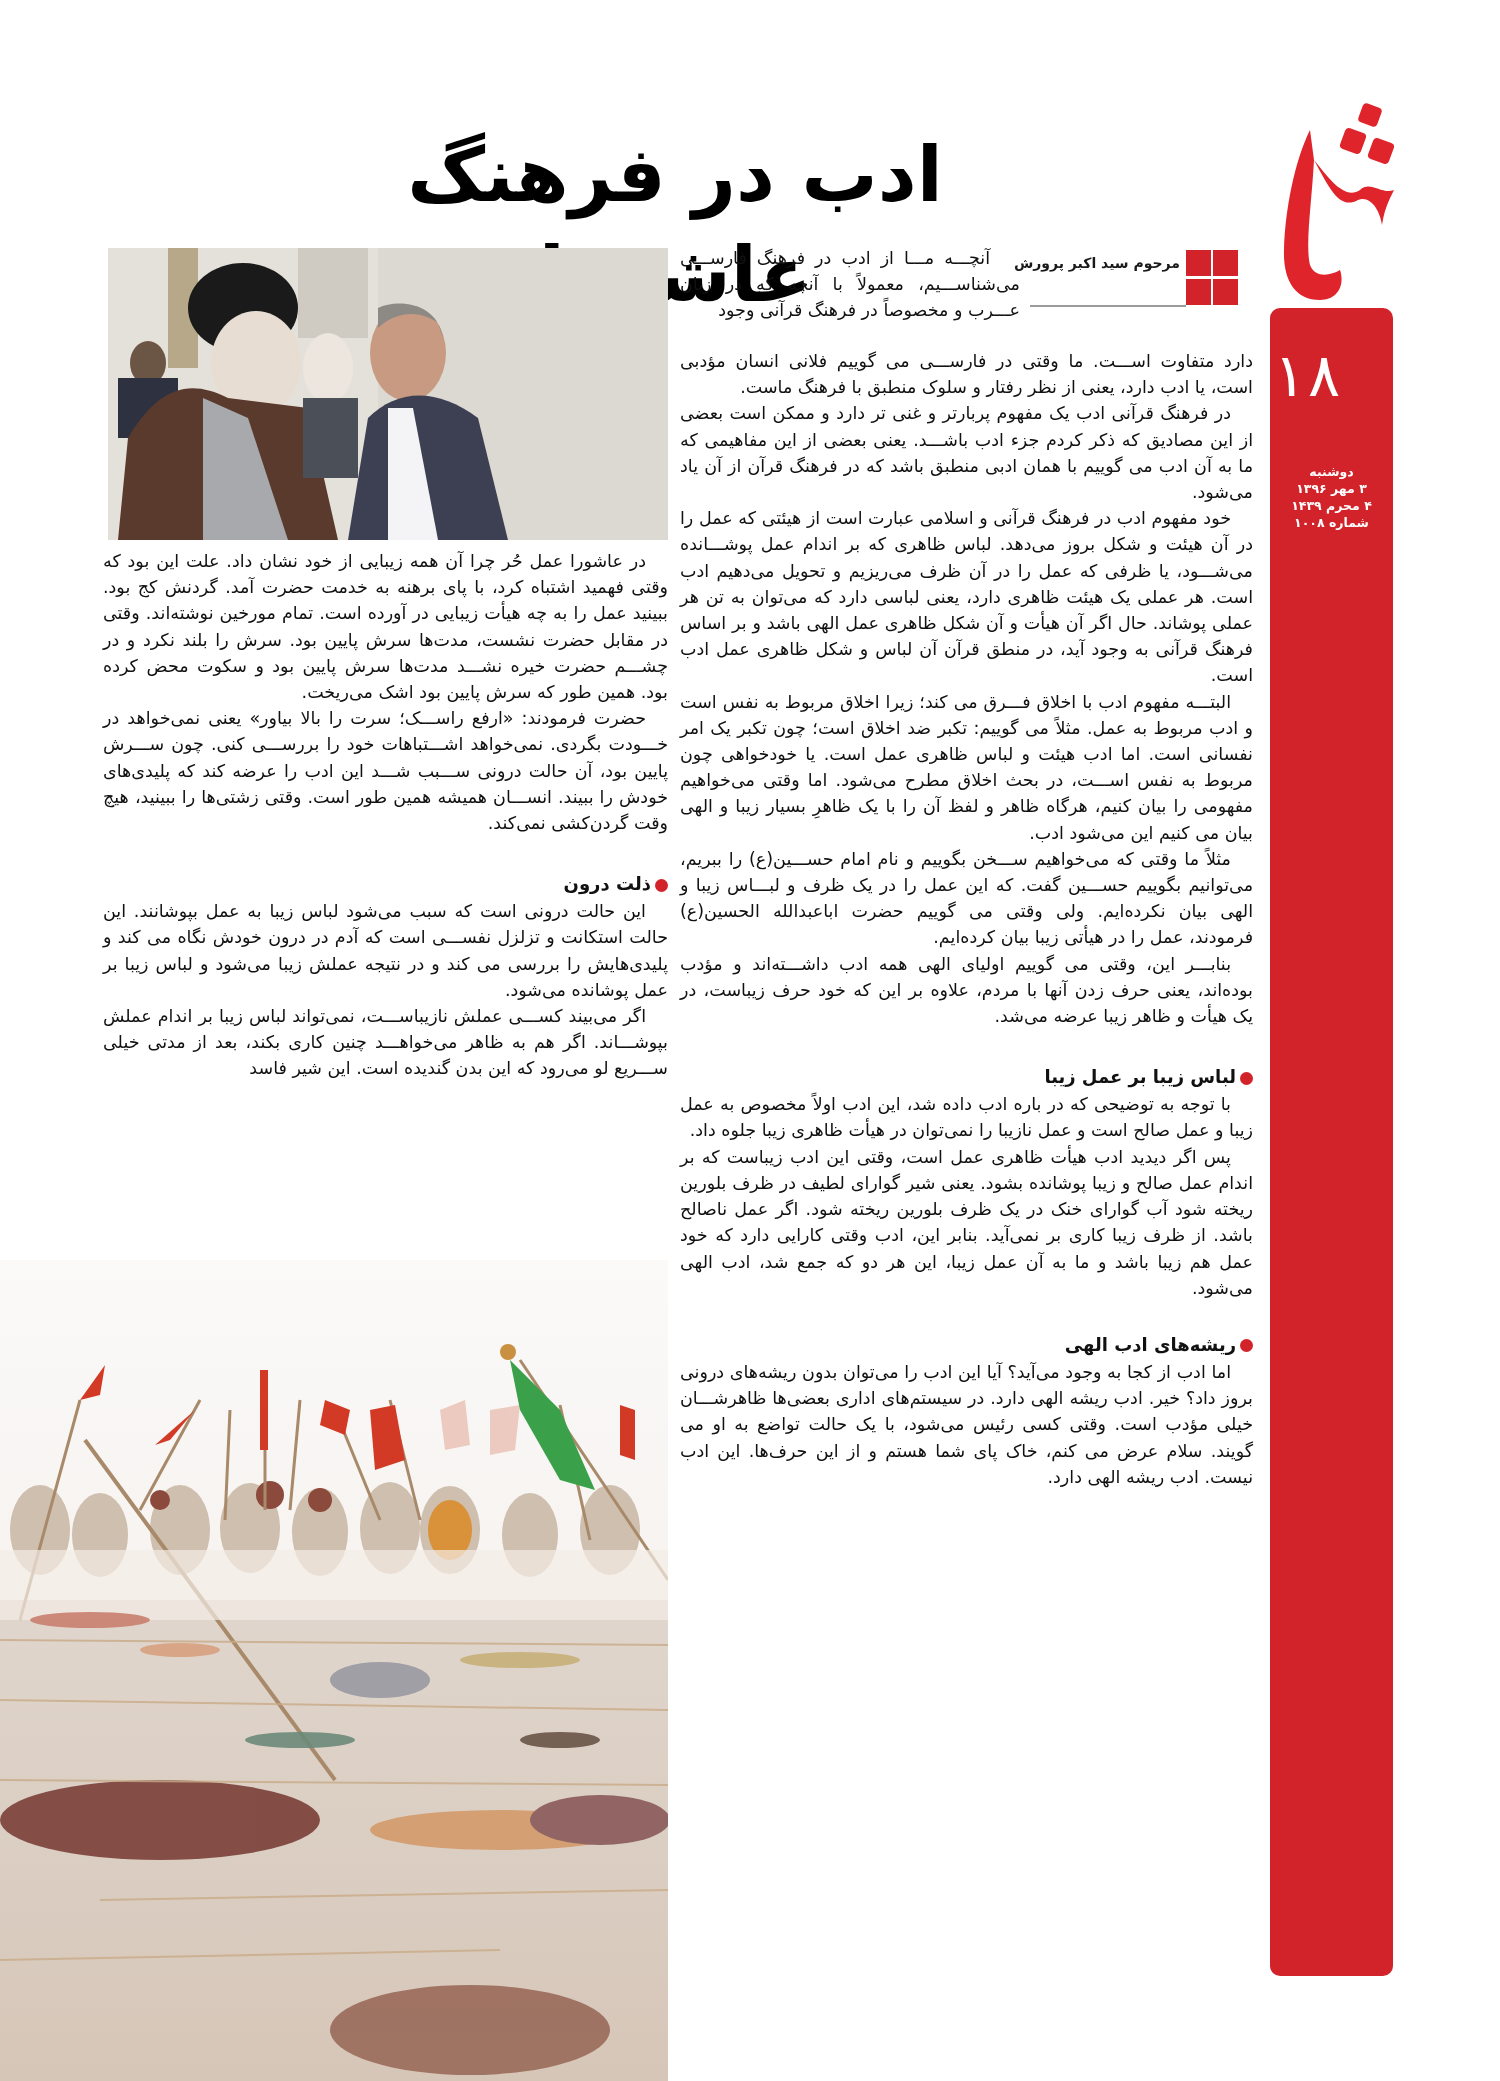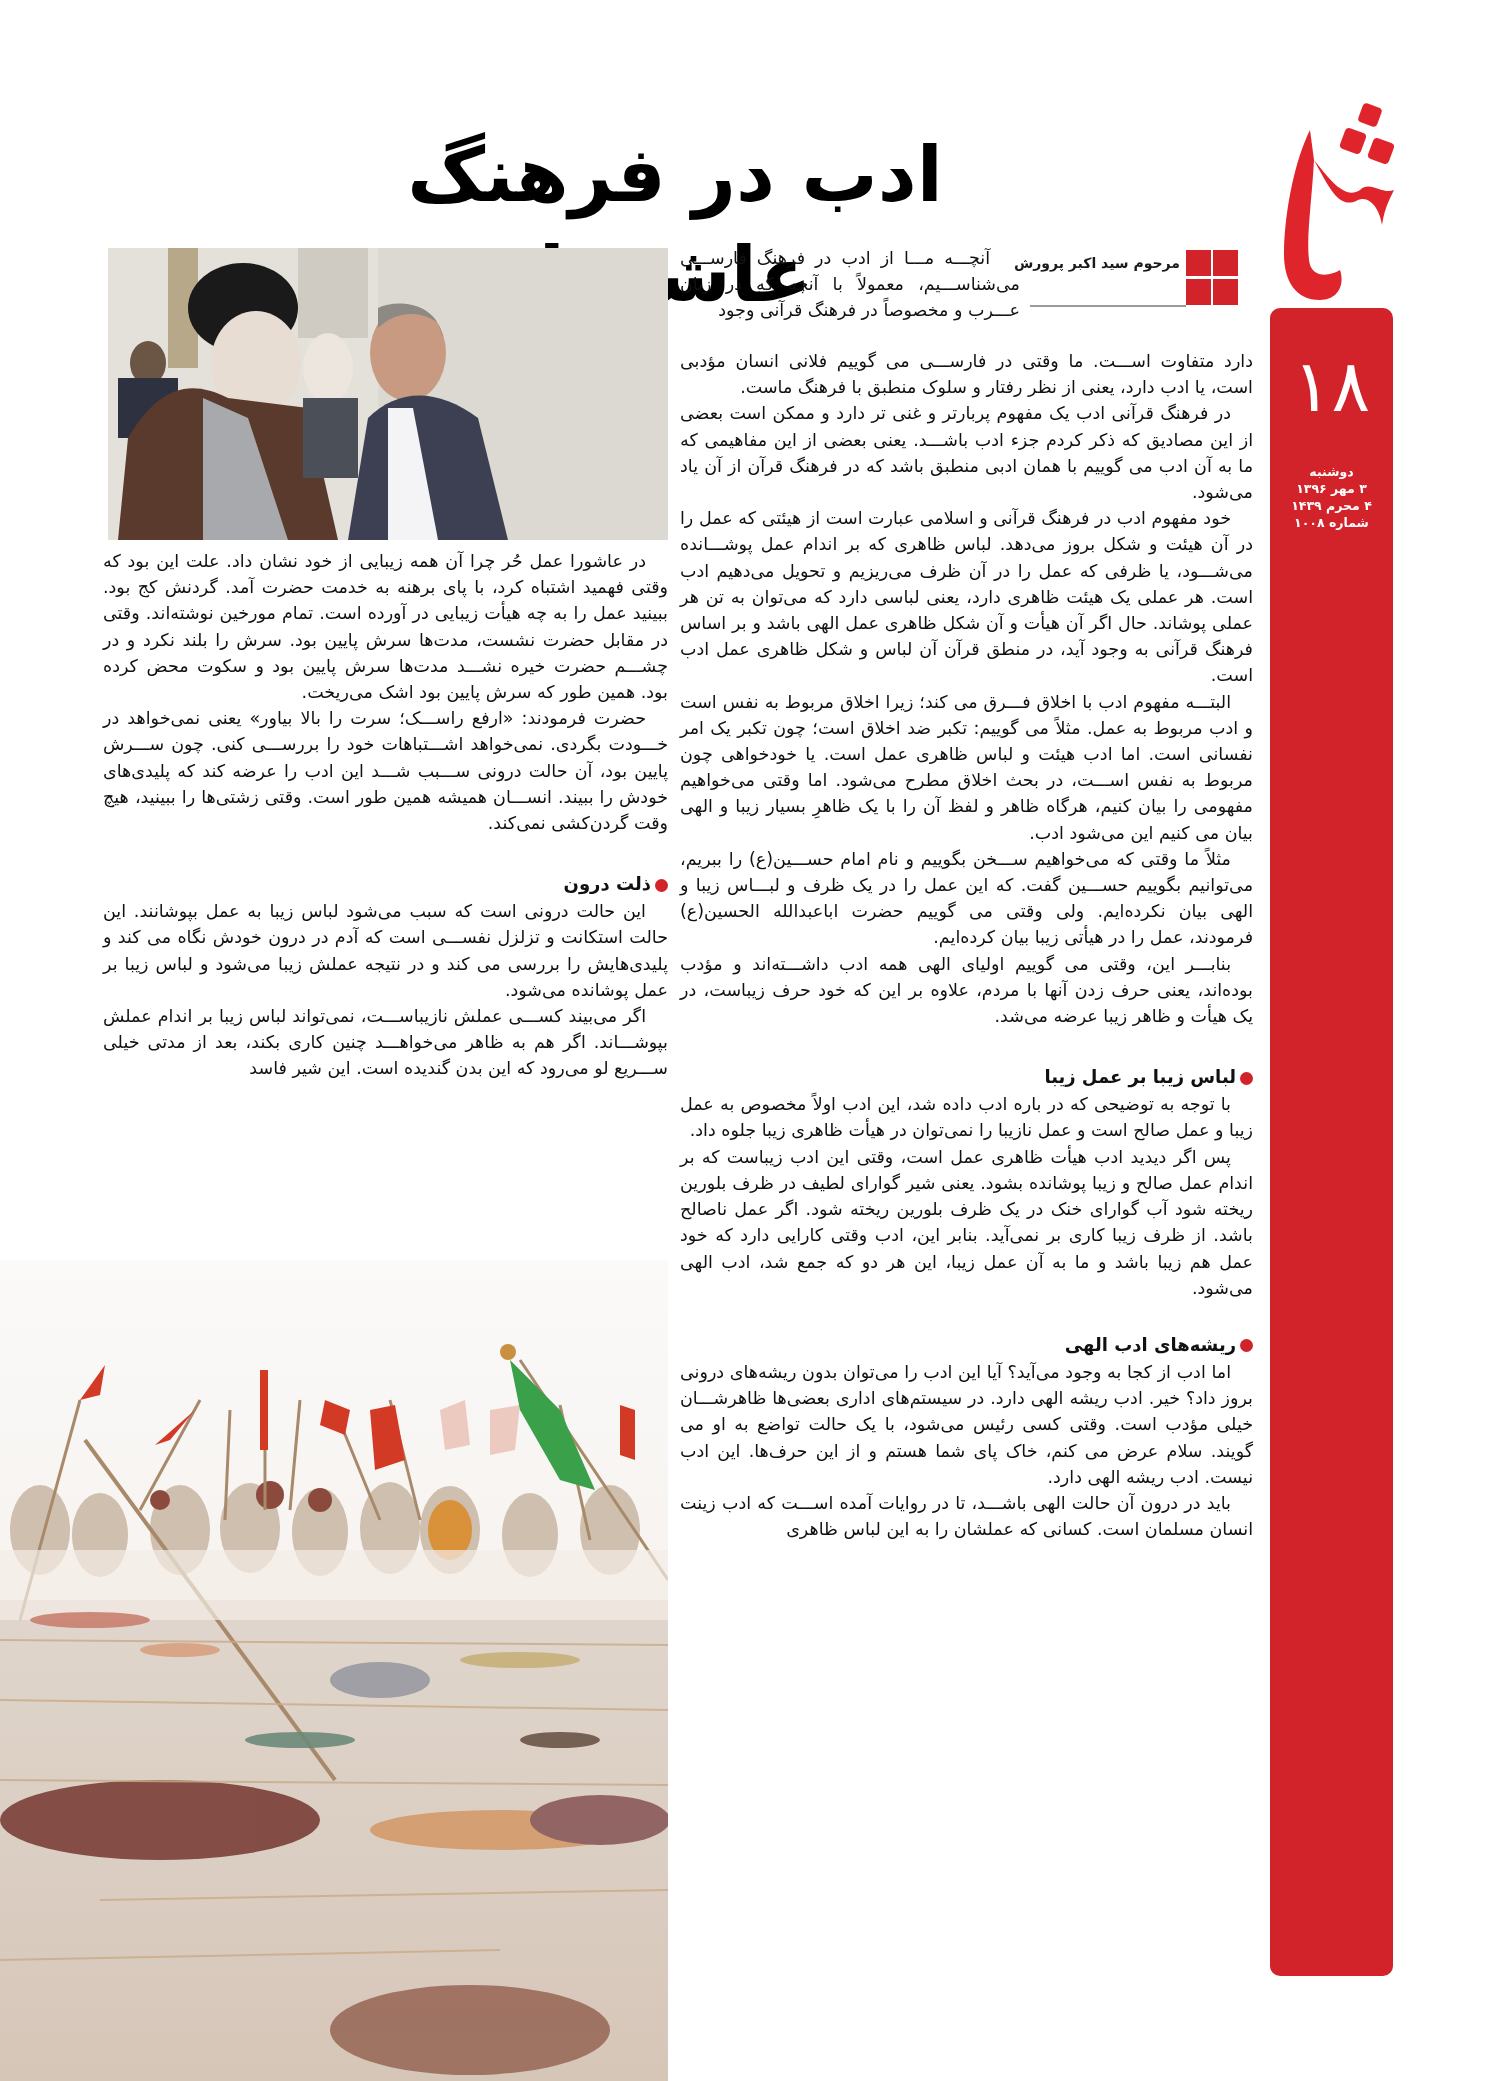--- a/index.html
+++ b/index.html
@@ -7,23 +7,23 @@
          font-family: "DejaVu Sans", sans-serif; color: #1a1a1a; }
   .abs { position: absolute; }
 
   
   .logo { left: 1270px; top: 100px; width: 125px; height: 205px; }
   .logo svg { width: 100%; height: 100%; }
 
   
   .sidebar { left: 1270px; top: 308px; width: 123px; height: 1668px;
              background: #d2232a; border-radius: 10px; }
-  .page-num { position: absolute; top: 42px; left: 0; width: 100%; text-align: center;
-              color: #fff; font-size: 72px; font-weight: 300; line-height: 1;
-              font-family: Liberation Sans, sans-serif; letter-spacing: -2px; }
+  .page-num { position: absolute; top: 42px; left: 0; width: 100%; 
+              color: #fff; font-size: 60px; font-weight: 300; line-height: 1;
+              font-family: Liberation Mono, monospace; letter-spacing: -2px; }
   .date-block { position: absolute; top: 155px; left: 0; width: 100%; text-align: center;
                 color: #fff; font-size: 12.5px; font-weight: bold; line-height: 17px; direction: rtl; }
 
   
   .title { left: 330px; top: 125px; width: 690px; text-align: center; direction: rtl;
            font-size: 76px; font-weight: 900; font-family: "DejaVu Sans", sans-serif;
            line-height: 100px; color: #000; letter-spacing: -1px; }
 
   
   .author { left: 1030px; top: 250px; width: 210px; height: 60px; }
@@ -102,21 +102,20 @@
   <p>بنابـــر این، وقتی می گوییم اولیای الهی همه ادب داشـــته‌اند و مؤدب بوده‌اند، یعنی حرف زدن آنها با مردم، علاوه بر این که خود حرف زیباست، در یک هیأت و ظاهر زیبا عرضه می‌شد.</p>
 
   <div style="height:34px"></div>
   <h3><span class="dot"></span><span>لباس زیبا بر عمل زیبا</span></h3>
   <p>با توجه به توضیحی که در باره ادب داده شد، این ادب اولاً مخصوص به عمل زیبا و عمل صالح است و عمل نازیبا را نمی‌توان در هیأت ظاهری زیبا جلوه داد.</p>
   <p>پس اگر دیدید ادب هیأت ظاهری عمل است، وقتی این ادب زیباست که بر اندام عمل صالح و زیبا پوشانده بشود. یعنی شیر گوارای لطیف در ظرف بلورین ریخته شود آب گوارای خنک در یک ظرف بلورین ریخته شود. اگر عمل ناصالح باشد. از ظرف زیبا کاری بر نمی‌آید. بنابر این، ادب وقتی کارایی دارد که خود عمل هم زیبا باشد و ما به آن عمل زیبا، این هر دو که جمع شد، ادب الهی می‌شود.</p>
 
   <div style="height:30px"></div>
   <h3><span class="dot"></span><span>ریشه‌های ادب الهی</span></h3>
   <p>اما ادب از کجا به وجود می‌آید؟ آیا این ادب را می‌توان بدون ریشه‌های درونی بروز داد؟ خیر. ادب ریشه الهی دارد. در سیستم‌های اداری بعضی‌ها ظاهرشـــان خیلی مؤدب است. وقتی کسی رئیس می‌شود، با یک حالت تواضع به او می گویند. سلام عرض می کنم، خاک پای شما هستم و از این حرف‌ها. این ادب نیست. ادب ریشه الهی دارد.</p>
-  <p>باید در درون آن حالت الهی باشـــد، تا در روایات آمده اســـت که ادب زینت انسان مسلمان است. کسانی که عملشان را به این لباس ظاهری</p>
 </div>
 
 <div class="abs photo photo1">
   <svg viewBox="0 0 560 292" preserveAspectRatio="none">
     <rect x="0" y="0" width="560" height="292" fill="#e4e0da"></rect>
     <rect x="60" y="0" width="30" height="120" fill="#b8a88a"></rect>
     <rect x="190" y="0" width="70" height="90" fill="#cfcac2"></rect>
     <rect x="270" y="0" width="290" height="292" fill="#dcd8d2"></rect>
     <ellipse cx="40" cy="115" rx="18" ry="22" fill="#6b5545"></ellipse>
     <rect x="10" y="130" width="60" height="60" fill="#2d3140"></rect>

